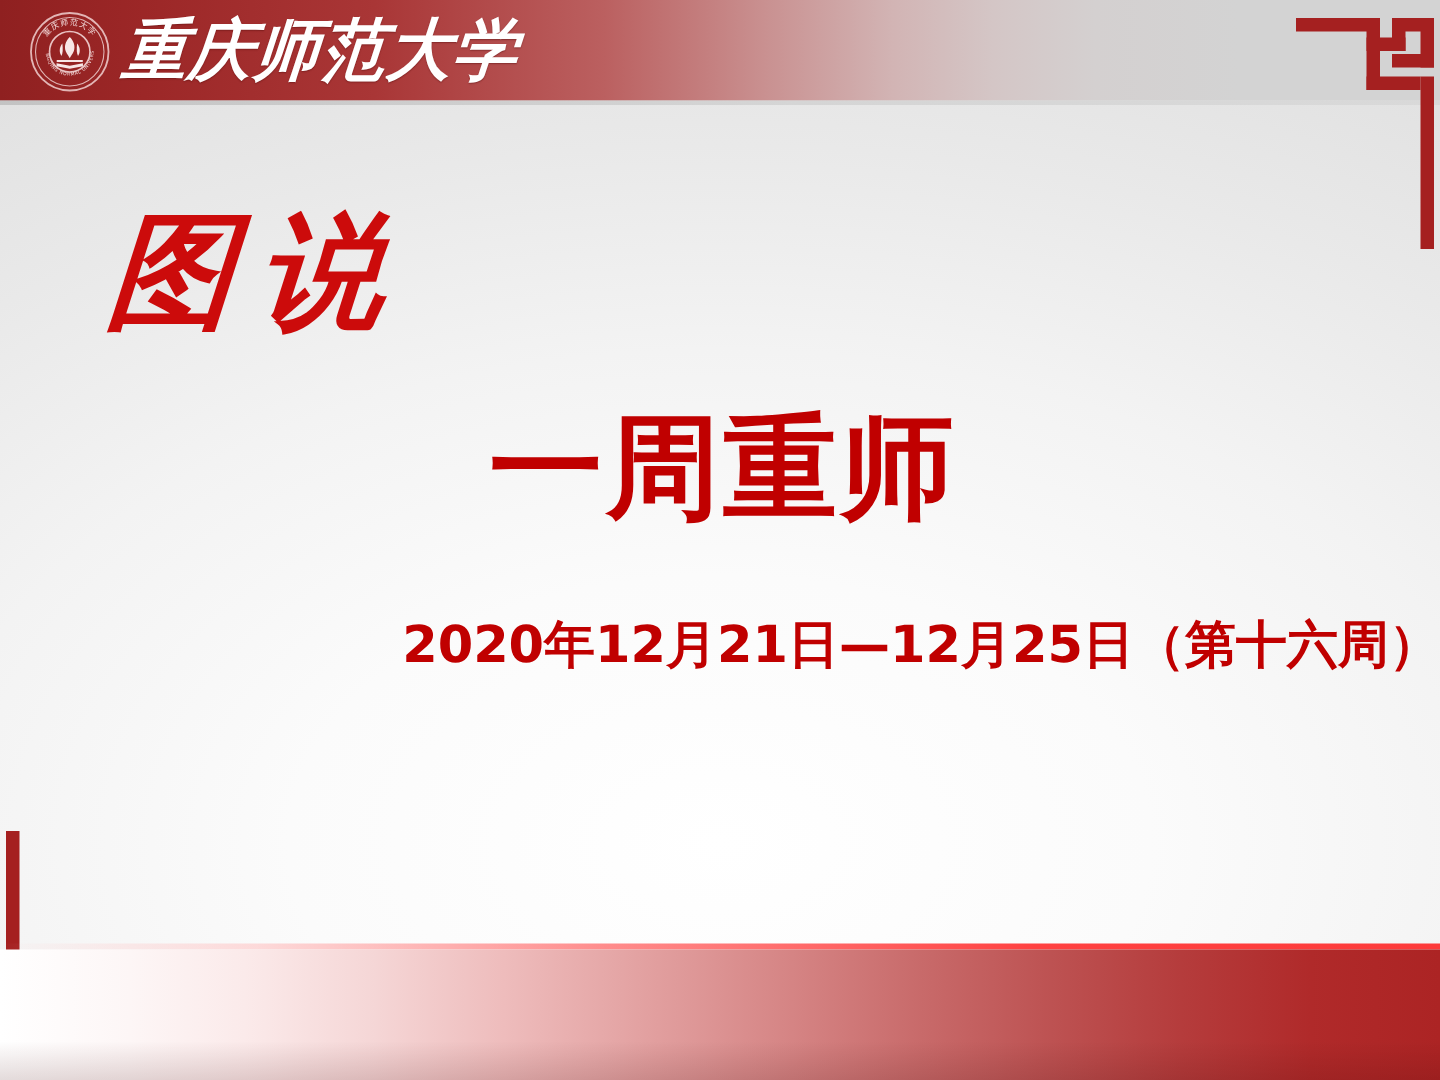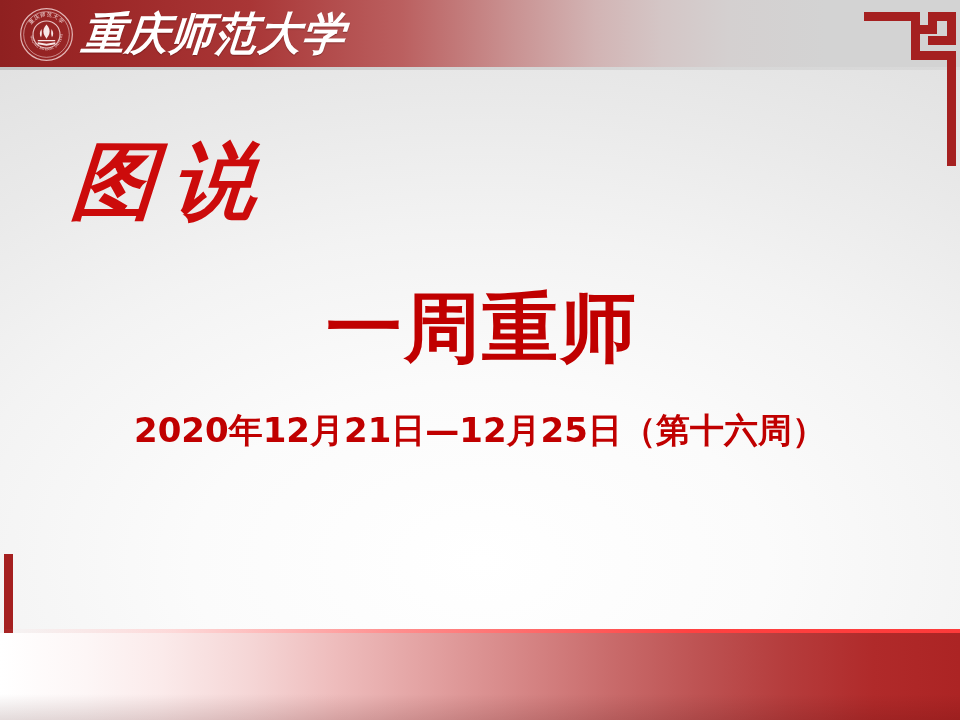--- a/index.html
+++ b/index.html
@@ -98,35 +98,35 @@
     font-weight: 700;
     font-style: italic;
     letter-spacing: 16px;
     line-height: 1;
     white-space: nowrap;
     transform: skewX(-4deg);
   }
   .title-main {
     position: absolute;
     left: 326px;
-    top: 290px;
+    top: 274px;
     color: #C00000;
     font-family: "DejaVu Serif", "Liberation Serif", serif;
     font-size: 76px;
     font-weight: 700;
     letter-spacing: 2px;
     line-height: 1;
     white-space: nowrap;
   }
   .subtitle-date {
     position: absolute;
     left: 0;
     top: 409px;
     width: 960px;
-    text-align: center;
+    text-align: right;
     color: #C00000;
     font-family: "DejaVu Sans", "Liberation Sans", sans-serif;
     font-size: 34px;
     font-weight: 700;
     letter-spacing: 0px;
     line-height: 1.25;
     white-space: nowrap;
   }
 
   

